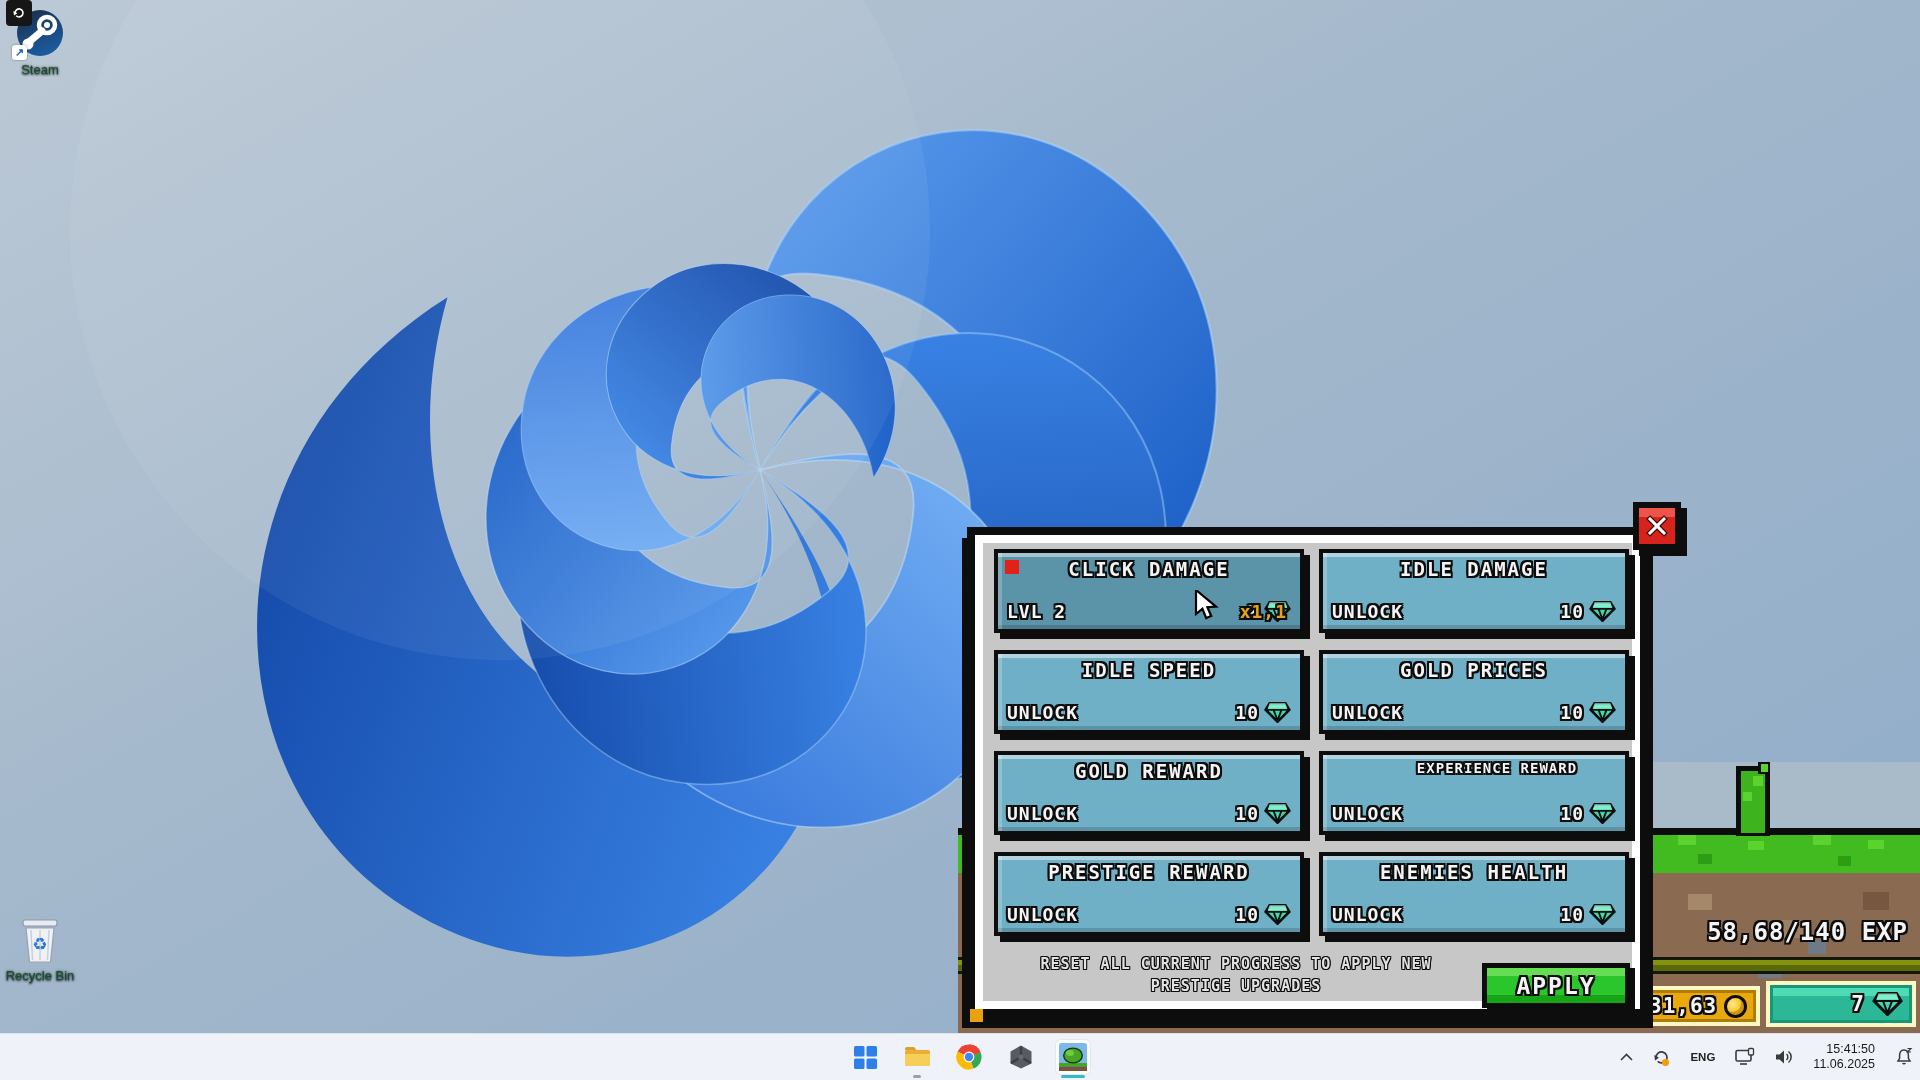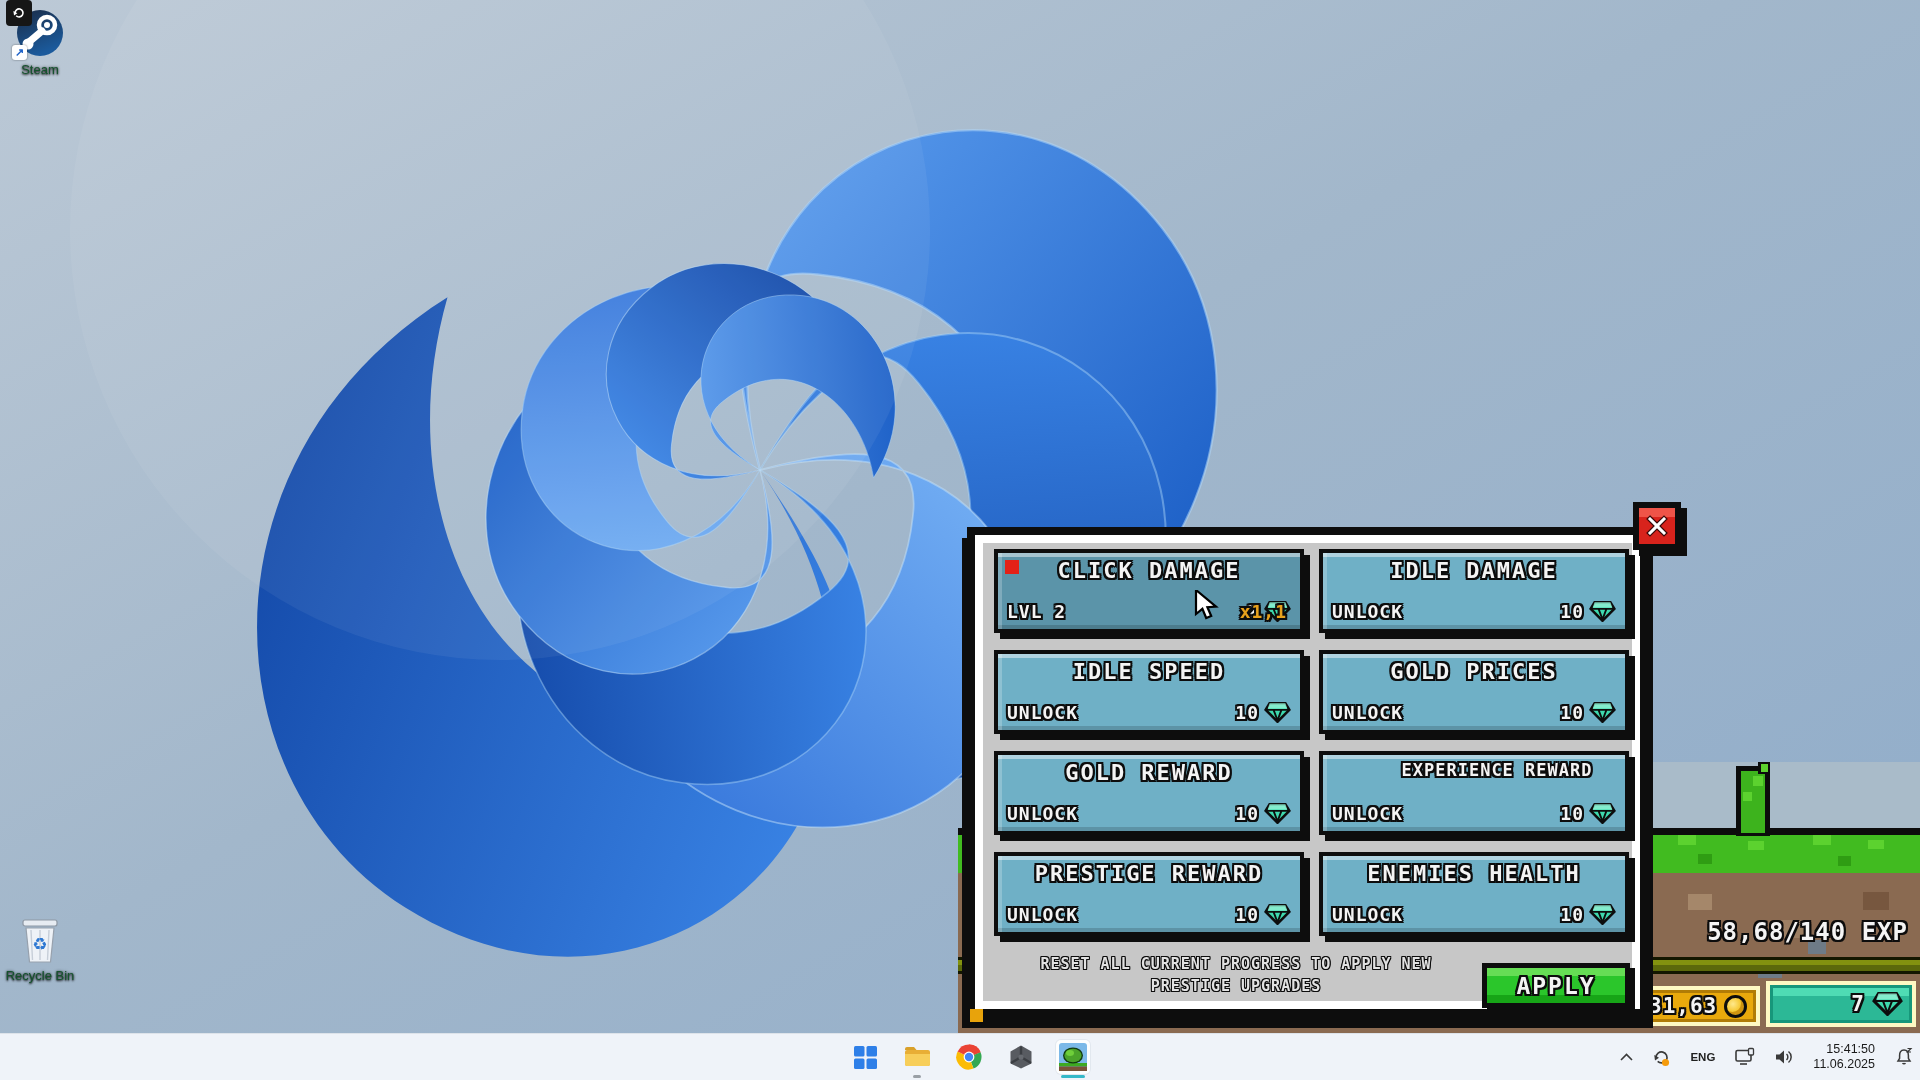--- a/index.html
+++ b/index.html
@@ -51,21 +51,21 @@
   #gold-pixel-artifact { position:absolute; left:970px; top:1009px; width:13px; height:13px; background:#e8a30b; z-index:60; }
 
   
   #panel { position:absolute; left:967px; top:527px; width:681px; height:490px; z-index:50;
       border:8px solid #0d0d0d; background:#ffffff;
       box-shadow:-5px 11px 0 #0d0d0d, 5px 11px 0 #0d0d0d; }
   #panel-inner { position:absolute; inset:0; border:8px solid #ffffff; background:#c7c7c7; }
   .card { position:absolute; width:310px; height:84px; background:#6fb0c6; border:4px solid #0d0d0d; cursor:pointer;
       box-shadow:6px 6px 0 #0d0d0d, inset 0 4px 0 rgba(255,255,255,.45), inset 4px 0 0 rgba(255,255,255,.22), inset 0 -4px 0 rgba(0,0,0,.16); }
   .card.owned { background:#5b94a9; }
-  .card-title { position:absolute; top:5px; left:0; right:0; text-align:center; font-size:22px; letter-spacing:2px; }
+  .card-title { position:absolute; top:5px; left:0; right:0; text-align:center; font-size:19px; letter-spacing:2px; }
   .card-row { position:absolute; left:9px; right:9px; bottom:7px; display:flex; align-items:center; justify-content:space-between; font-size:18px; }
   .card-row .mid { position:absolute; left:0; right:4px; text-align:right; }
   .cost-group { display:flex; align-items:center; gap:5px; margin-left:auto; }
   .mult { color:#e8a11c; }
   .sel-badge { position:absolute; left:7px; top:7px; width:14px; height:14px; background:#e32117; }
 
   #panel-footer-text { position:absolute; left:14px; top:410px; width:478px; text-align:center; }
   #panel-footer-text .fl { font-size:15px; line-height:22px; letter-spacing:1px; color:#e2e2e2; }
   #apply-btn { position:absolute; left:499px; top:420px; width:148px; height:45px; cursor:pointer;
       background:linear-gradient(180deg,#66dd55 0 22%, #2bc62b 22% 78%, #17a517 78% 100%);
@@ -346,21 +346,21 @@
           <svg class="gem" viewBox="0 0 20 16">
             <polygon points="4,1 16,1 19,6 10,15 1,6" fill="#3ed9ae" stroke="#0d0d0d" stroke-width="2"></polygon>
             <polygon points="4,1 16,1 17.5,5 2.5,5" fill="#8ff0d2" opacity="0.85"></polygon>
             <path d="M1.5 6 L18.5 6 M7 6 L10 14 M13 6 L10 14" stroke="#0d0d0d" stroke-width="1.4" fill="none"></path>
           </svg>
         </span>
       </div>
     </div>
 
     <div class="card" style="left:336px; top:208px;">
-      <div class="card-title px o2" style="font-size:17px; letter-spacing:1px;margin-left:46px;">EXPERIENCE REWARD</div>
+      <div class="card-title px o2" style="font-size:14px; letter-spacing:1px;margin-left:46px;">EXPERIENCE REWARD</div>
       <div class="card-row">
         <span class="px o2">UNLOCK</span>
         <span class="cost-group">
           <span class="px o2">10</span>
           <svg class="gem" viewBox="0 0 20 16">
             <polygon points="4,1 16,1 19,6 10,15 1,6" fill="#3ed9ae" stroke="#0d0d0d" stroke-width="2"></polygon>
             <polygon points="4,1 16,1 17.5,5 2.5,5" fill="#8ff0d2" opacity="0.85"></polygon>
             <path d="M1.5 6 L18.5 6 M7 6 L10 14 M13 6 L10 14" stroke="#0d0d0d" stroke-width="1.4" fill="none"></path>
           </svg>
         </span>

